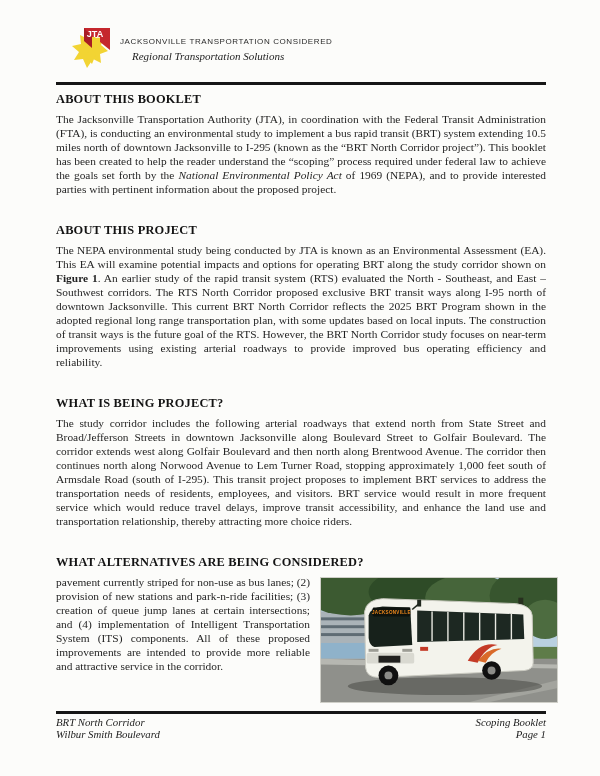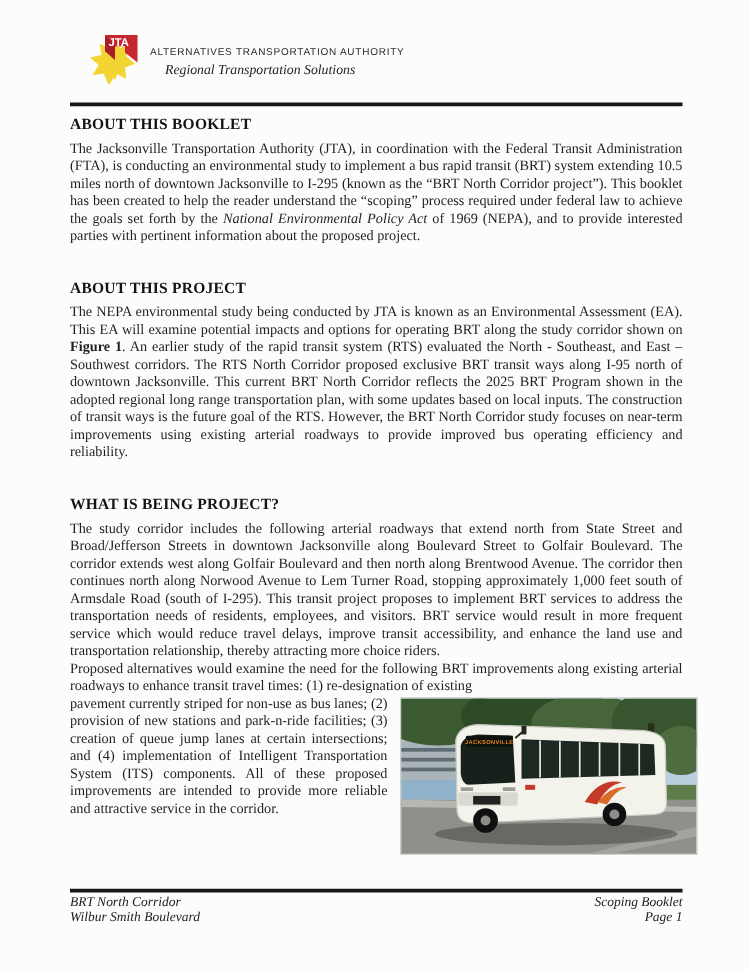--- a/index.html
+++ b/index.html
@@ -75,21 +75,21 @@
       <svg class="logo" viewBox="0 0 46 50" aria-hidden="true">
 
         <path d="M20 8 L26 14 L34 13 L31 21 L38 27 L30 30 L31 39 L23 35 L17 44 L13 35 L4 36 L9 28 L2 22 L11 20 L10 11 L18 15 Z" fill="#f2d433"></path>
         <path d="M20 24 L26 30 L22 40 L16 33 Z" fill="#f2d433"></path>
 
         <path d="M14 4 L40 4 L40 26 L30 18 L30 13 L14 13 Z" fill="#c5272d"></path>
         <path d="M14 4 L22 13 L22 24 L14 17 Z" fill="#a81e24"></path>
         <text x="25" y="12.5" font-family="Liberation Sans, sans-serif" font-size="9" font-weight="bold" fill="#ffffff" text-anchor="middle">JTA</text>
       </svg>
       <div class="org-block">
-        <div class="org-name">ALTERNATIVES TRANSPORTATION AUTHORITY</div>
+        <div class="org-name">JACKSONVILLE TRANSPORTATION CONSIDERED</div>
         <div class="tagline">Regional Transportation Solutions</div>
       </div>
     </div>
     <div class="header-rule"></div>
   </div>
 
   <main>
 
     <section>
       <h2>ABOUT THIS BOOKLET</h2>
@@ -100,21 +100,21 @@
       <h2>ABOUT THIS PROJECT</h2>
       <p><span>The NEPA environmental study being conducted by JTA is known as an Environmental Assessment (EA).  This EA will examine potential impacts and options for operating BRT along the study corridor shown on </span><span class="em-bold">Figure 1</span><span>.   An earlier study of the rapid transit system (RTS) evaluated the North - Southeast, and East – Southwest corridors.   The RTS North Corridor proposed exclusive BRT transit ways along I-95 north of downtown Jacksonville.  This current BRT North Corridor reflects the 2025 BRT Program shown in the adopted regional long range transportation plan, with some updates based on local inputs.  The construction of transit ways is the future goal of the RTS.   However, the BRT North Corridor study focuses on near-term improvements using existing arterial roadways to provide improved bus operating efficiency and reliability.</span></p>
     </section>
 
     <section>
       <h2>WHAT IS BEING PROJECT?</h2>
       <p>The study corridor includes the following arterial roadways that extend north from State Street and Broad/Jefferson Streets in downtown Jacksonville along Boulevard Street to Golfair Boulevard.   The corridor extends west along Golfair Boulevard and then north along Brentwood Avenue.   The corridor then continues north along Norwood Avenue to Lem Turner Road, stopping approximately 1,000 feet south of Armsdale Road (south of I-295).   This transit project proposes to implement BRT services to address the transportation needs of residents, employees, and visitors.  BRT service would result in more frequent service which would reduce travel delays, improve transit accessibility, and enhance the land use and transportation relationship, thereby attracting more choice riders.</p>
     </section>
 
     <section>
-      <p>Proposed alternatives would examine the need for the following BRT improvements along existing arterial roadways to enhance transit travel times:   (1) re-designation of existing</p>
+      <h2>WHAT ALTERNATIVES ARE BEING CONSIDERED?</h2>
       <div class="wrap-zone">
         <figure class="bus-photo">
           <svg viewBox="0 0 238 126" preserveAspectRatio="none" aria-hidden="true">
 
             <rect x="0" y="0" width="238" height="70" fill="#b9d0e0"></rect>
 
             <rect x="0" y="34" width="78" height="34" fill="#aab3b8"></rect>
             <rect x="0" y="40" width="78" height="3" fill="#5f6c74"></rect>
             <rect x="0" y="48" width="78" height="3" fill="#5f6c74"></rect>
             <rect x="0" y="56" width="78" height="3" fill="#5f6c74"></rect>

